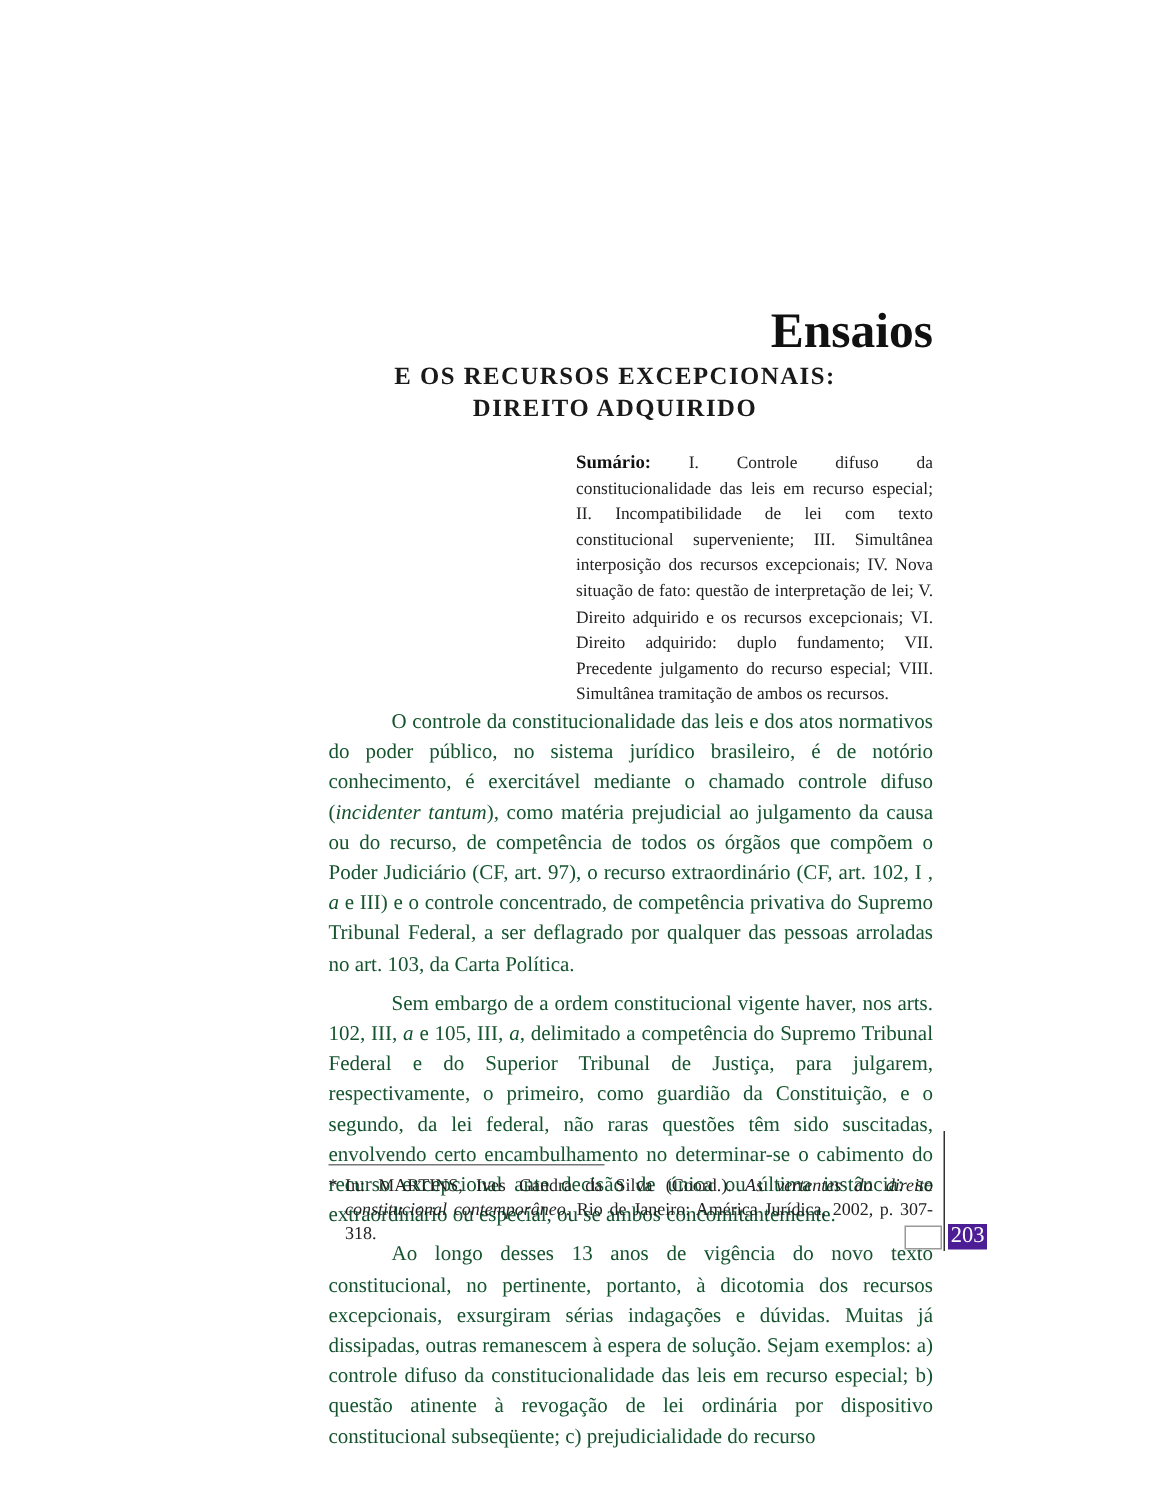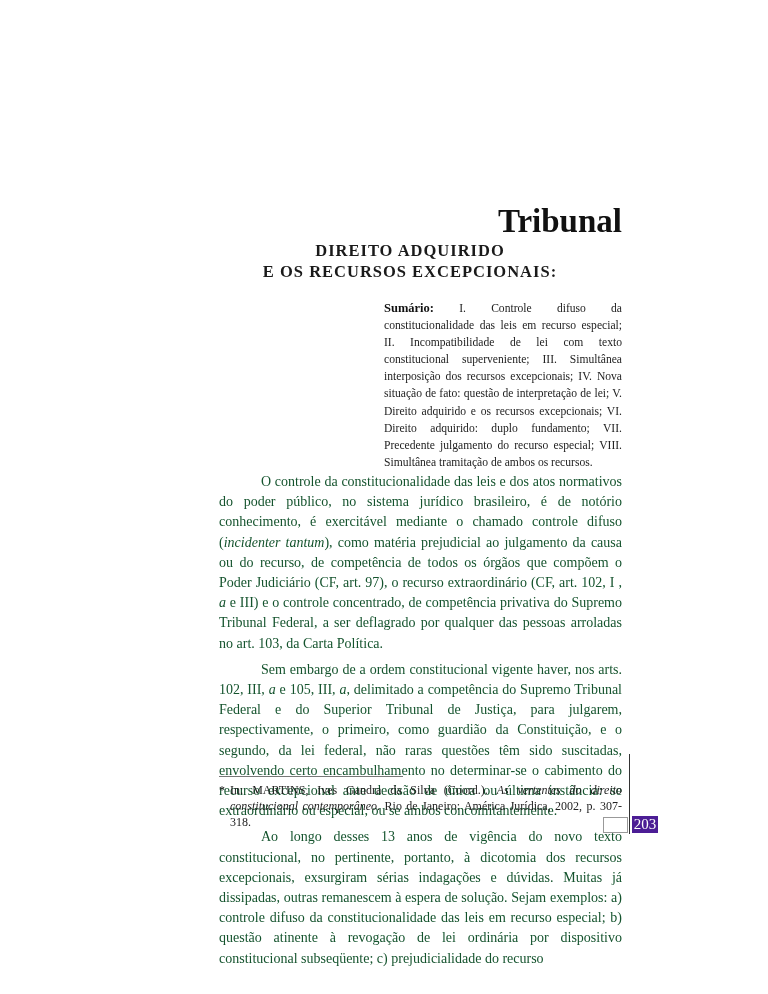--- a/index.html
+++ b/index.html
@@ -15,25 +15,25 @@
   .footnote { position: absolute; left: 219px; width: 403px; top: 782px; font-size: 12px; line-height: 16px; color: #222; }
   .footnote .mark { position: absolute; left: 0; top: 0; }
   .footnote .txt { display: block; padding-left: 11px; text-align: justify; }
   .vline { position: absolute; left: 629px; top: 754px; width: 0; height: 80px; border-left: 1.2px solid #333; }
   .blank-box { position: absolute; left: 603px; top: 817px; width: 23px; height: 14px; border: 1px solid #999; background: #fff; }
   .page-number { position: absolute; left: 632px; top: 816px; width: 26px; height: 17px; background: #4c1d95; color: #fff; font-size: 15px; line-height: 17px; text-align: center; font-family: "Liberation Serif", serif; }
 </style>
 </head>
 <body>
 
-<div class="section-title">Tribunal</div>
+<div class="section-title">Ensaios</div>
 
 <div class="article-title">
+  <div>E OS RECURSOS EXCEPCIONAIS:</div>
   <div>DIREITO ADQUIRIDO</div>
-  <div>E OS RECURSOS EXCEPCIONAIS:</div>
 </div>
 
 <div class="summary"><b>Sumário:</b><span> I. Controle difuso da constitucionalidade das leis em recurso especial; II. Incompatibilidade de lei com texto constitucional superveniente; III. Simultânea interposição dos recursos excepcionais; IV. Nova situação de fato: questão de interpretação de lei; V. Direito adquirido e os recursos excepcionais; VI. Direito adquirido: duplo fundamento; VII. Precedente julgamento do recurso especial; VIII. Simultânea tramitação de ambos os recursos.</span></div>
 
 <div class="body-text">
   <p><span>O controle da constitucionalidade das leis e dos atos normativos do poder público, no sistema jurídico brasileiro, é de notório conhecimento, é exercitável mediante o chamado controle difuso (</span><i>incidenter tantum</i><span>), como matéria prejudicial ao julgamento da causa ou do recurso, de competência de todos os órgãos que compõem o Poder Judiciário (CF, art. 97), o recurso extraordinário (CF, art. 102, I , </span><i>a</i><span> e III) e o controle concentrado, de competência privativa do Supremo Tribunal Federal, a ser deflagrado por qualquer das pessoas arroladas no art. 103, da Carta Política.</span></p>
   <p><span>Sem embargo de a ordem constitucional vigente haver, nos arts. 102, III, </span><i>a</i><span> e 105, III, </span><i>a</i><span>, delimitado a competência do Supremo Tribunal Federal e do Superior Tribunal de Justiça, para julgarem, respectivamente, o primeiro, como guardião da Constituição, e o segundo, da lei federal, não raras questões têm sido suscitadas, envolvendo certo encambulhamento no determinar-se o cabimento do recurso excepcional ante decisão de única ou última instância: se extraordinário ou especial, ou se ambos concomitantemente.</span></p>
   <p>Ao longo desses 13 anos de vigência do novo texto constitucional, no pertinente, portanto, à dicotomia dos recursos excepcionais, exsurgiram sérias indagações e dúvidas. Muitas já dissipadas, outras remanescem à espera de solução. Sejam exemplos: a) controle difuso da constitucionalidade das leis em recurso especial; b) questão atinente à revogação de lei ordinária por dispositivo constitucional subseqüente; c) prejudicialidade do recurso</p>
 </div>
 

